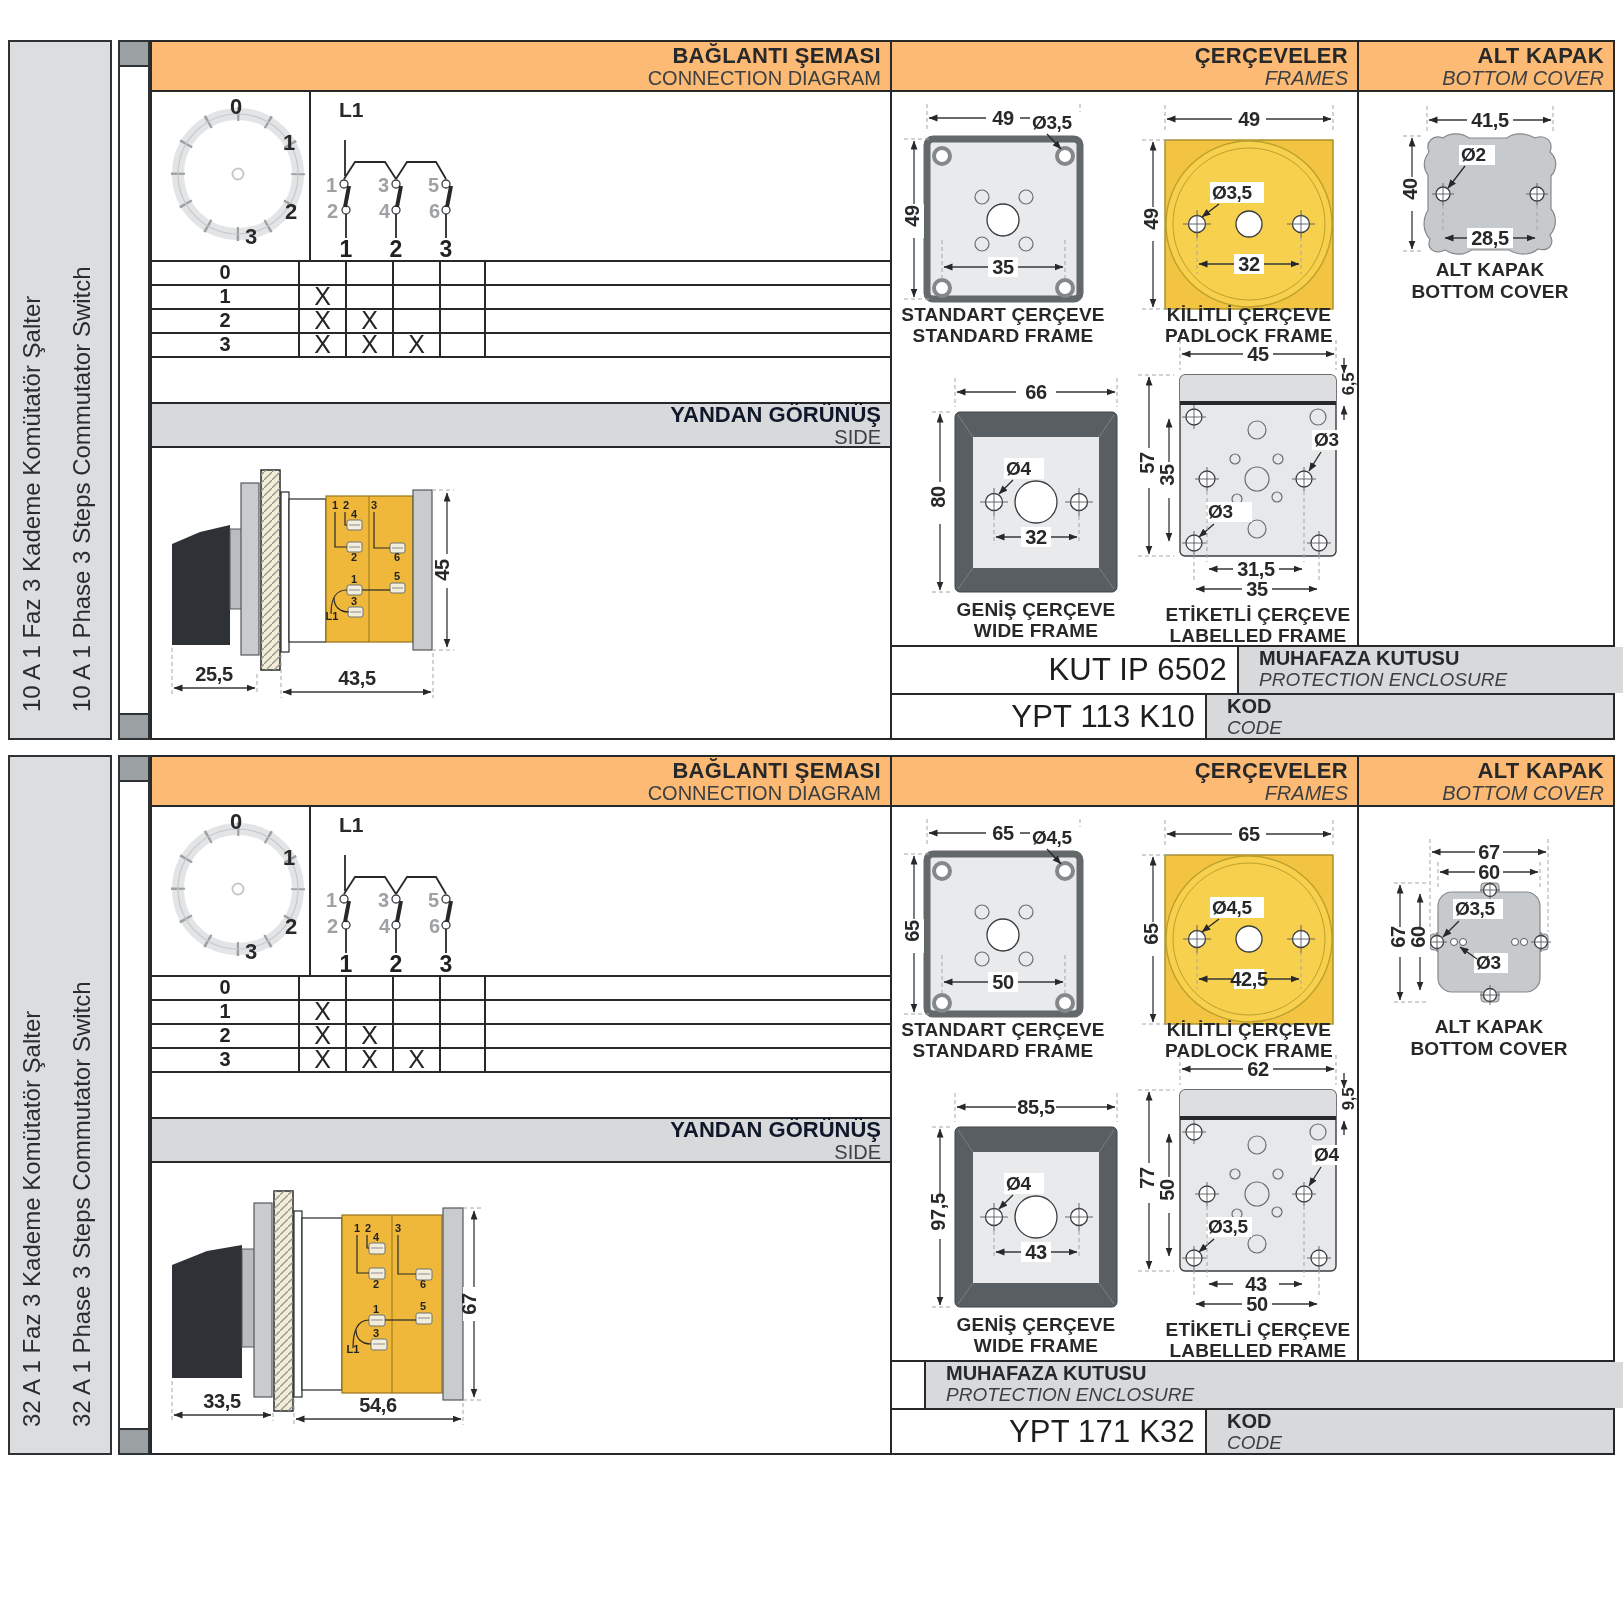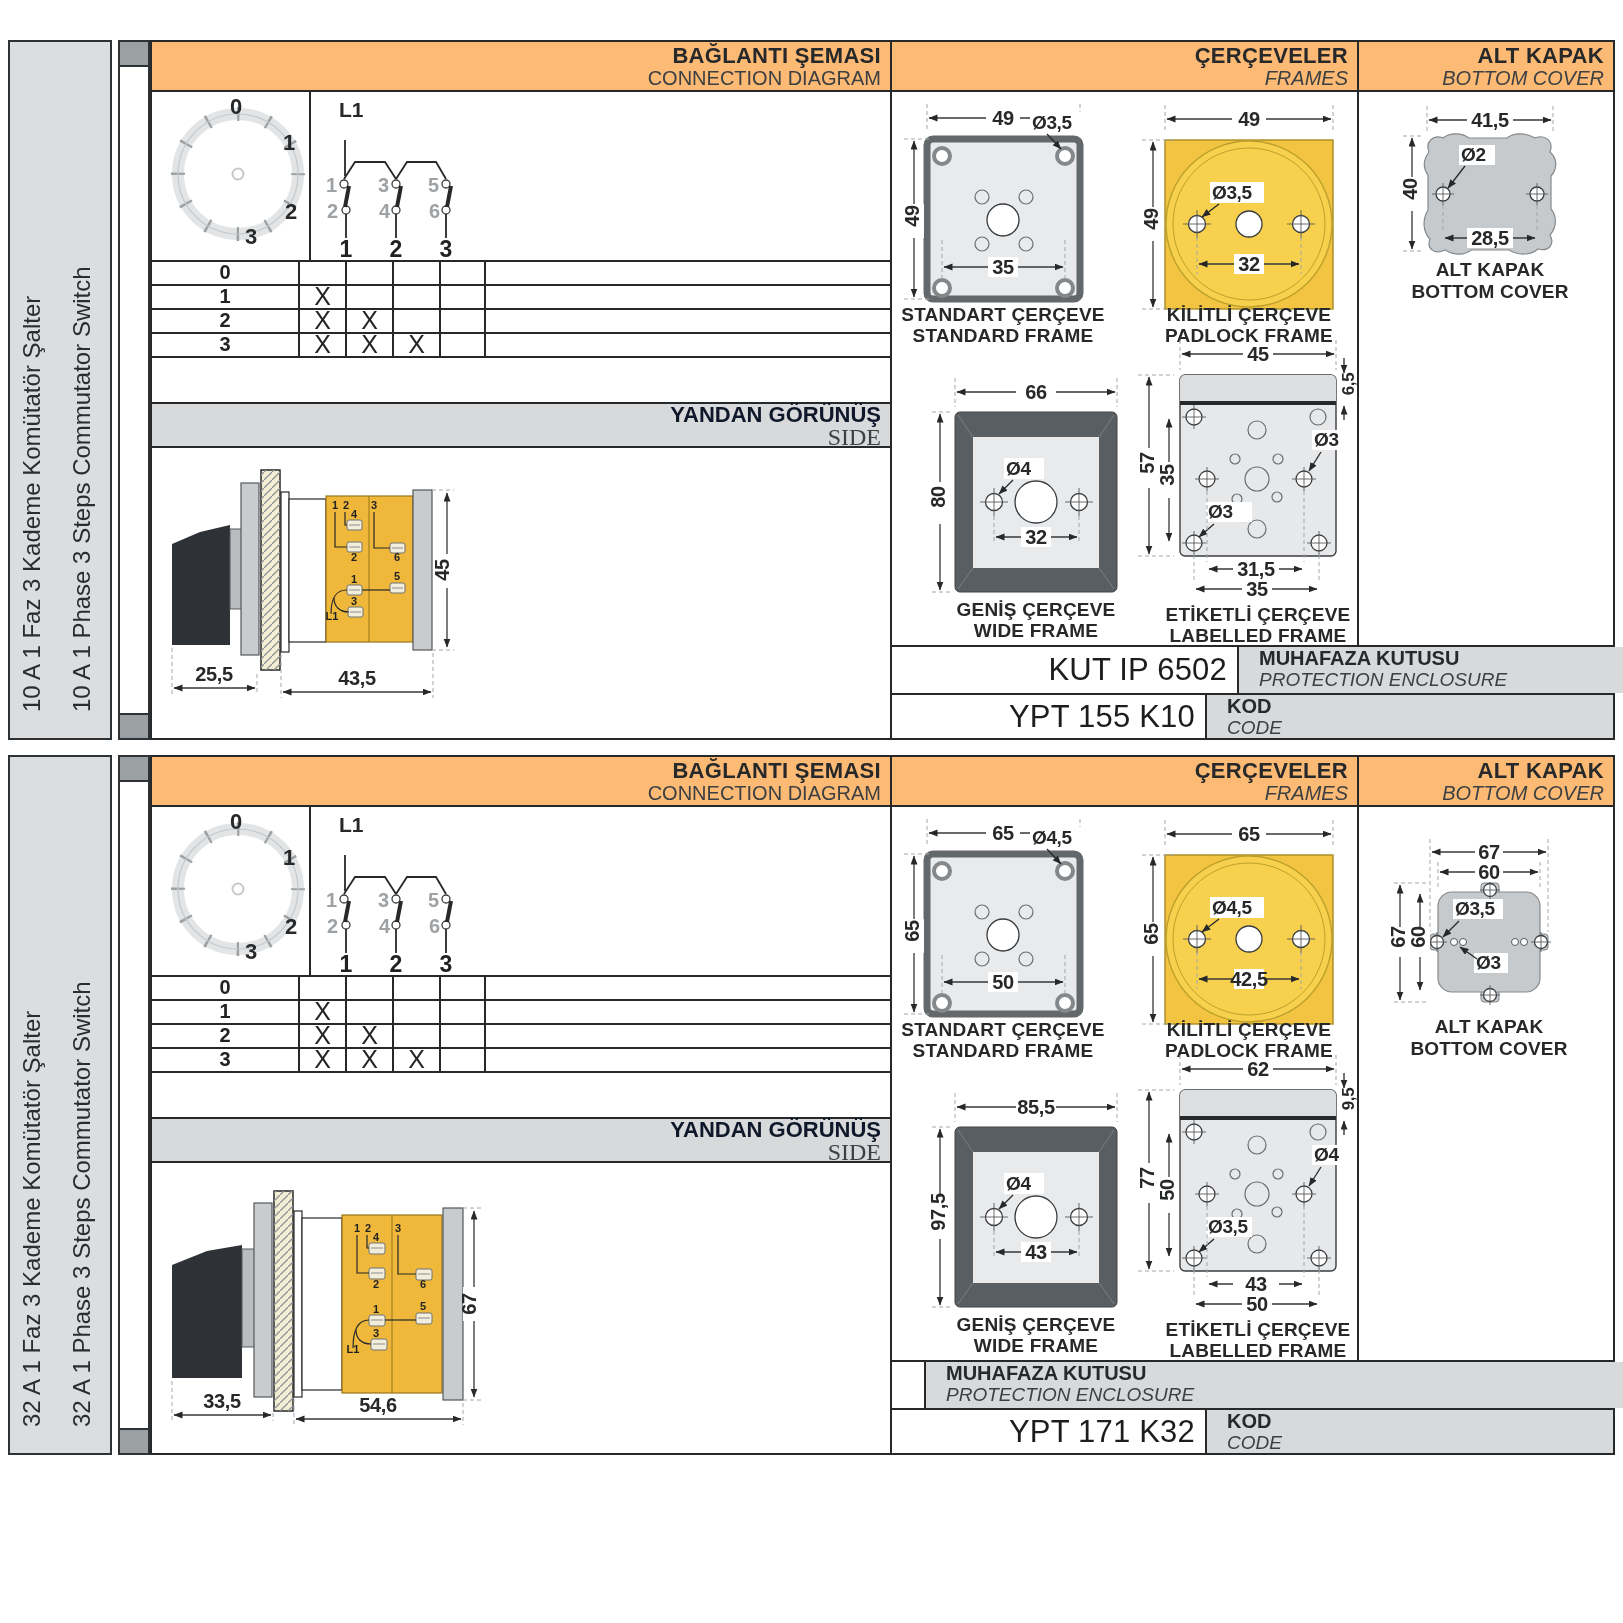--- a/index.html
+++ b/index.html
@@ -51,21 +51,21 @@
   .trow{display:flex;height:24px;border-top:2px solid #26282A;box-sizing:border-box;}
   .trow-end{height:0;border-top:2px solid #26282A;}
   .tlabel{width:146px;text-align:center;font-weight:bold;font-size:20px;line-height:21px;color:#222;}
   .tcell{width:47px;border-left:2px solid #26282A;box-sizing:border-box;text-align:center;
     font-size:25px;line-height:20px;color:#232527;}
   .tcell.last{border-right:2px solid #26282A;}
   .side-hdr{position:absolute;left:0;top:310px;width:738px;height:46px;background:#D8D9DB;
     border-top:2px solid #26282A;border-bottom:2px solid #26282A;box-sizing:border-box;
     text-align:right;padding:0 9px 0 0;line-height:22px;}
   .side-hdr .l1{font-weight:bold;font-size:22px;color:#0f172a;}
-  .side-hdr .l2{font-size:24px;color:#3C4043;font-family:Liberation Serif, serif;}
+  .side-hdr .l2{font-size:20px;color:#3C4043;}
   .conn-svg{position:absolute;left:0;top:0;}
   .side-svg{position:absolute;left:0;top:356px;}
   
   svg text{font-family:"Liberation Sans",sans-serif;}
   .dlab{font-size:22px;font-weight:bold;fill:#26282A;text-anchor:middle;}
   .gnum{font-size:20px;font-weight:bold;fill:#9EA2A5;text-anchor:end;}
   .onum{font-size:23px;font-weight:bold;fill:#1F2123;text-anchor:middle;}
   .l1t{font-size:21px;font-weight:bold;fill:#26282A;}
   .ln{stroke:#26282A;stroke-width:1.8;fill:none;}
   .blade{stroke:#26282A;stroke-width:4;fill:none;}
@@ -561,21 +561,21 @@
       </div>
 
       <div class="coderow cr1">
         <div class="code-val">KUT IP 6502</div>
         <div class="code-lbl">
           <div class="l1">MUHAFAZA KUTUSU</div>
           <div class="l2">PROTECTION ENCLOSURE</div>
         </div>
       </div>
       <div class="coderow cr2">
-        <div class="code-val">YPT 155 K10</div>
+        <div class="code-val">YPT 113 K10</div>
         <div class="code-lbl">
           <div class="l1">KOD</div>
           <div class="l2">CODE</div>
         </div>
       </div>
 
     </div>
   </div>
 </div>
     <div class="panel panel-1">

